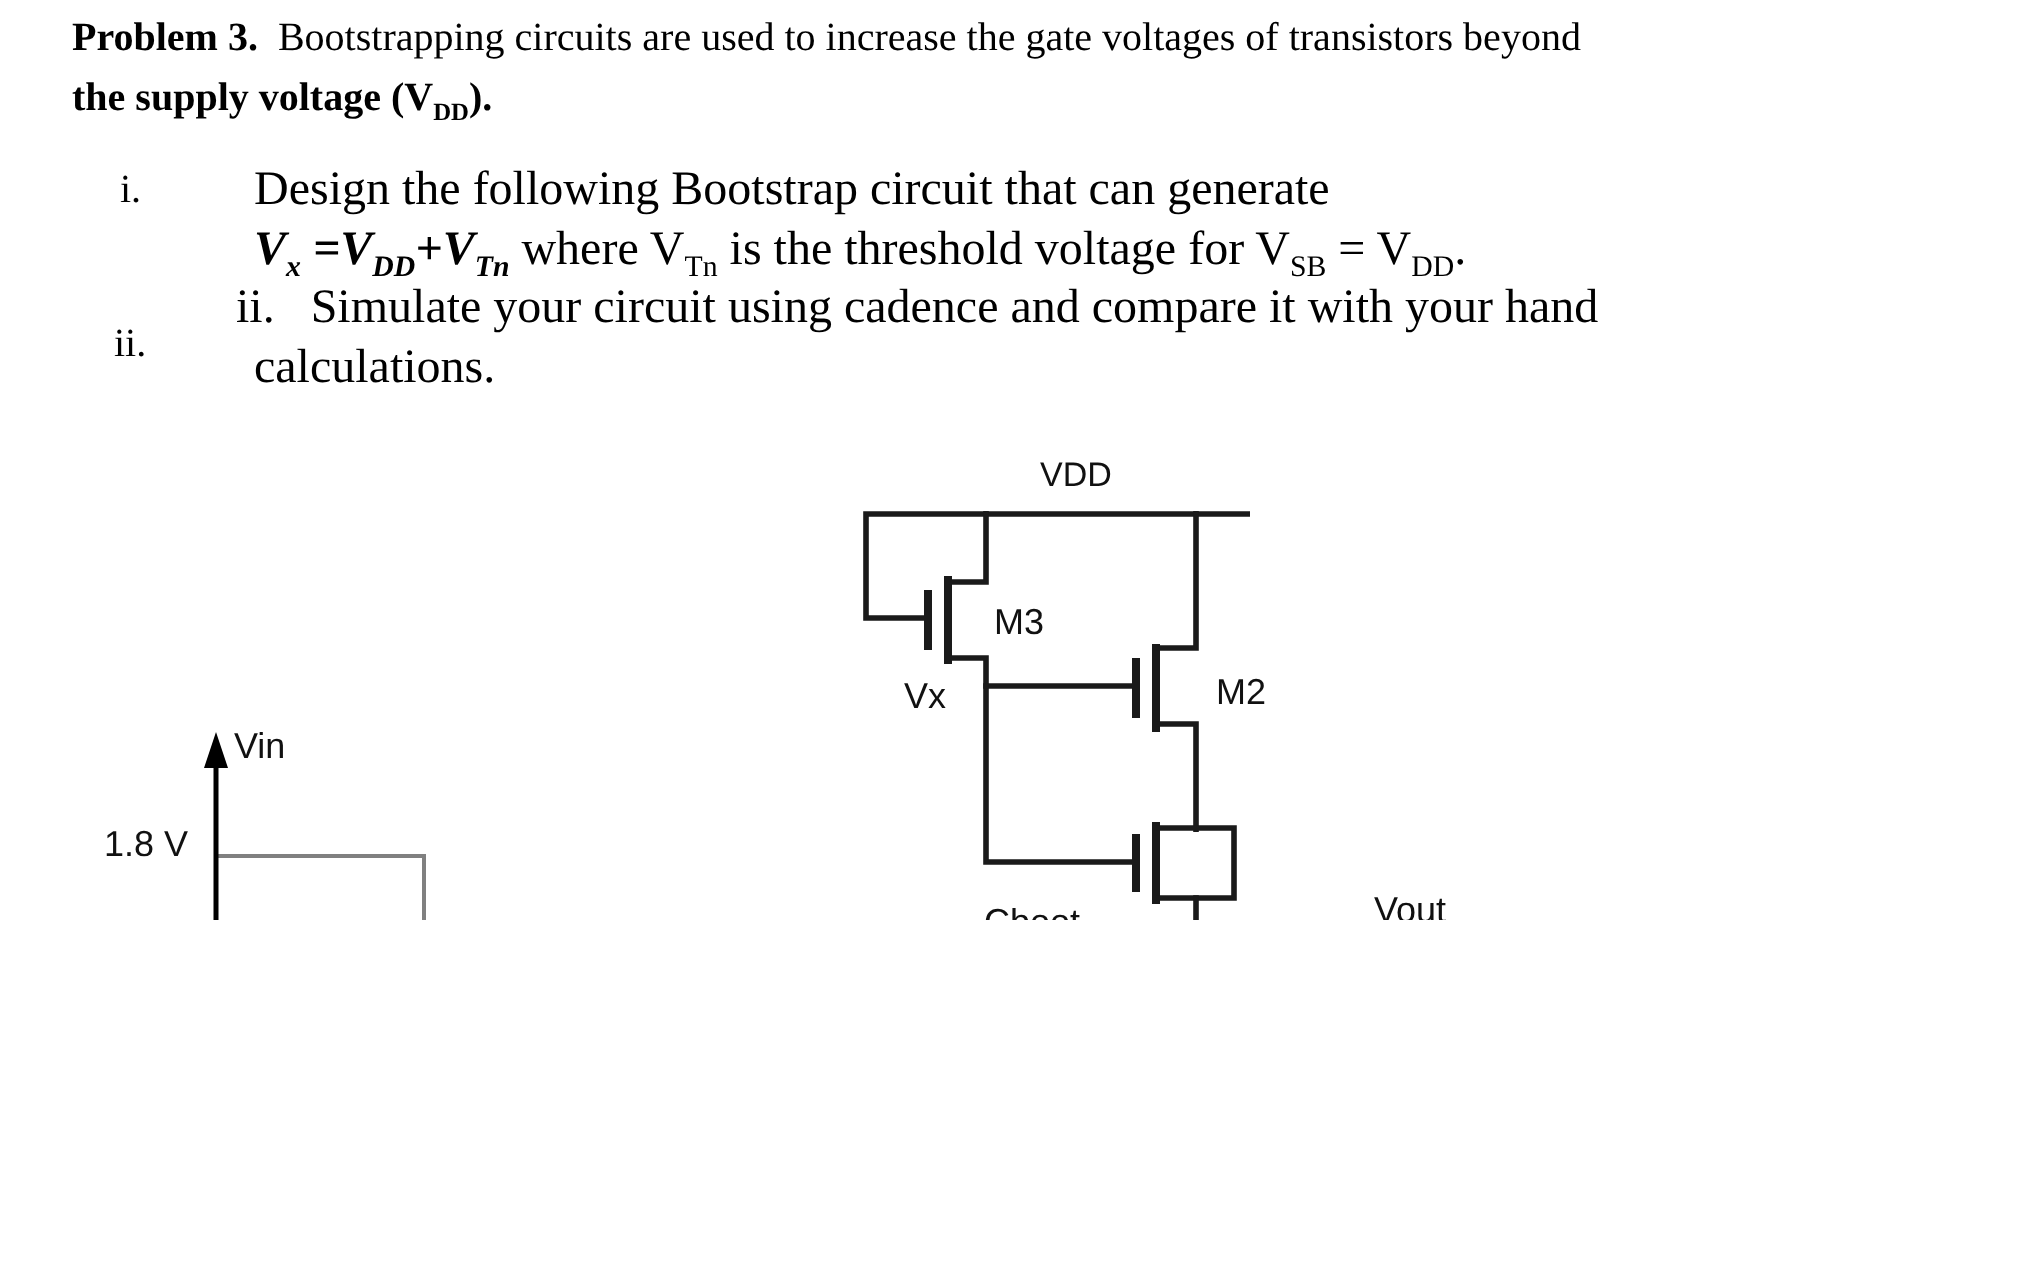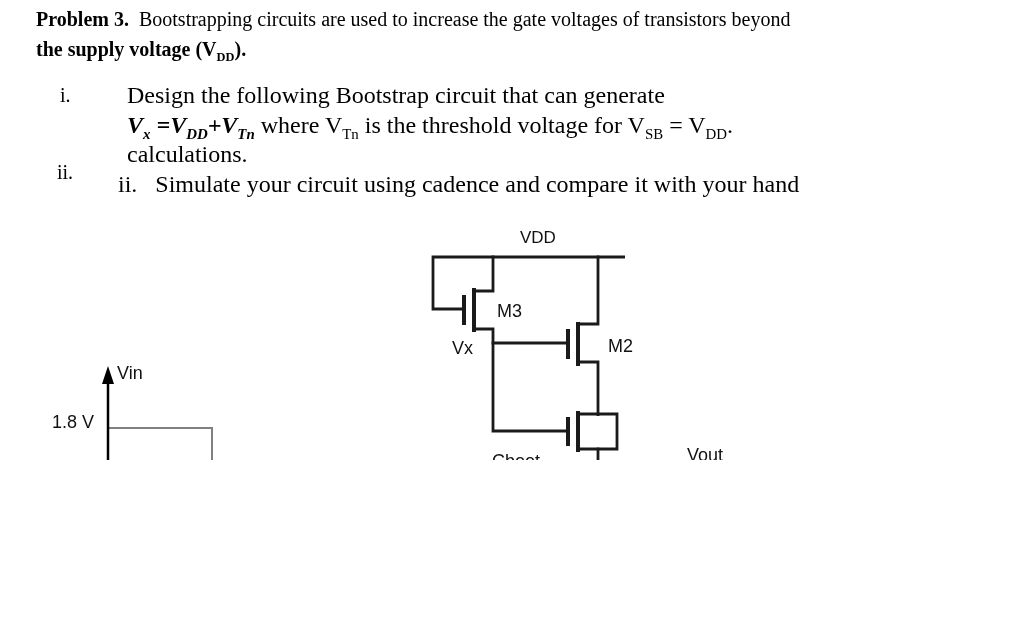--- a/index.html
+++ b/index.html
@@ -52,22 +52,22 @@
   <div class="doc-line" style="left:36px; top:34px;font-weight:bold;"><span>the supply voltage (V</span><sub>DD</sub><span>).</span></div>
 
   <span class="list-marker" style="left:60px; top:80px;">i.</span>
   <div class="list-content" style="left:127px; top:80px;">
     <div class="line"><span>Design the following Bootstrap circuit that can generate</span></div>
     <div class="line"><span style="font-weight: bold; font-style: italic;">V</span><sub style="font-weight: bold; font-style: italic;">x</sub><span style="font-weight: bold; font-style: italic;"> =</span><span style="font-weight: bold; font-style: italic;">V</span><sub style="font-weight: bold; font-style: italic;">DD</sub><span style="font-weight: bold; font-style: italic;">+</span><span style="font-weight: bold; font-style: italic;">V</span><sub style="font-weight: bold; font-style: italic;">Tn</sub><span> where V</span><sub>Tn</sub><span> is the threshold voltage for V</span><sub>SB</sub><span> = V</span><sub>DD</sub><span>.</span></div>
   </div>
 
   <span class="list-marker" style="left:57px; top:157px;">ii.</span>
   <div class="list-content" style="left:118px; top:139px;">
+    <div class="line"><span>ii.&nbsp;&nbsp; Simulate your circuit using cadence and compare it with your hand</span></div>
     <div class="line" style="margin-left:9px;"><span>calculations.</span></div>
-    <div class="line"><span>ii.&nbsp;&nbsp; Simulate your circuit using cadence and compare it with your hand</span></div>
   </div>
 
   <svg class="fig-svg" viewBox="0 0 1011 635">
 
     <g>
 
       <path d="M 108 428 L 212 428 L 212 490" fill="none" stroke="#808080" stroke-width="2"></path>
 
       <line x1="108" y1="382" x2="108" y2="506" stroke="#000000" stroke-width="2.5"></line>
       <polygon points="108,366 102,384 114,384" fill="#000000"></polygon>

